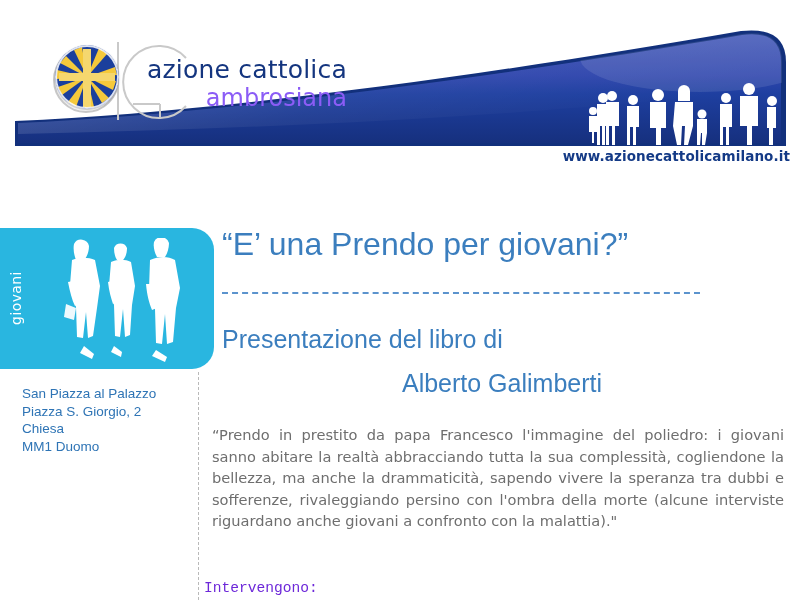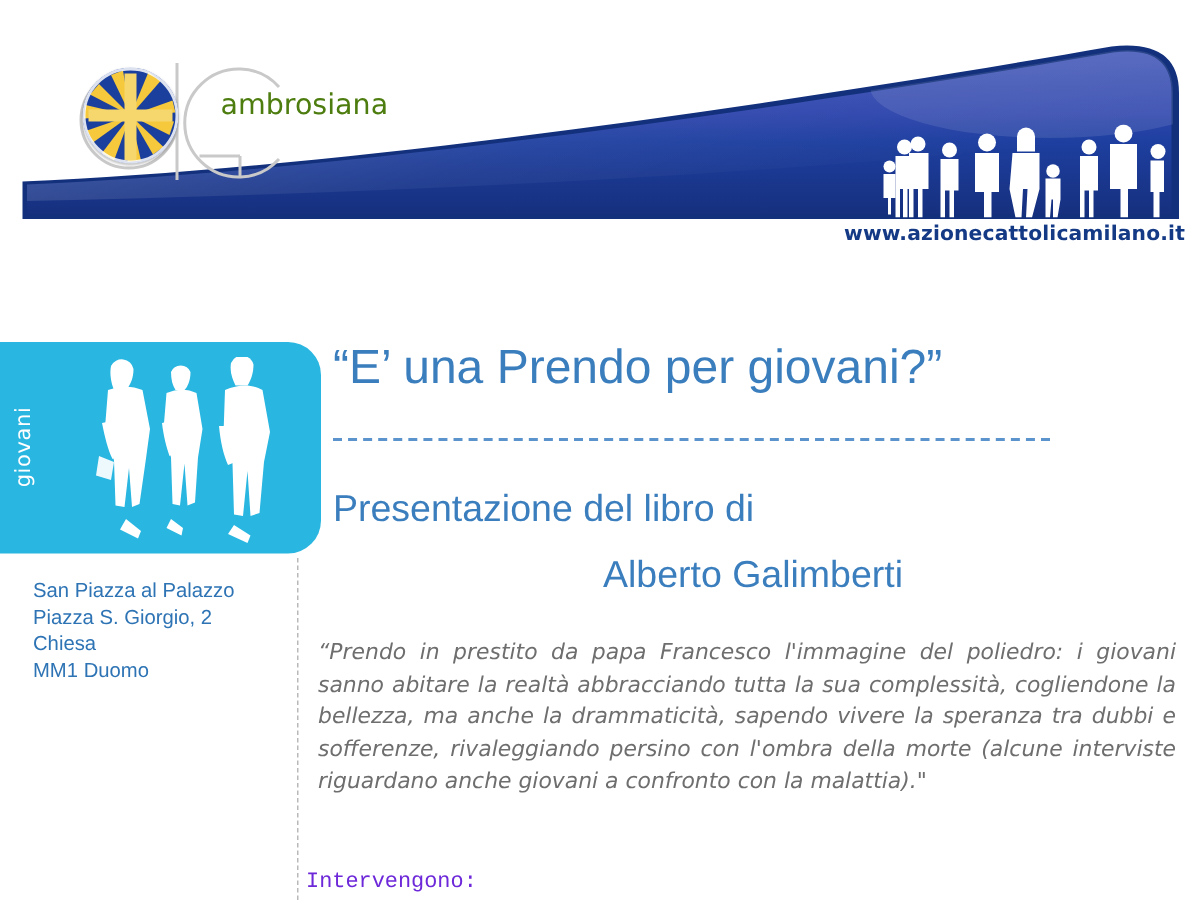--- a/index.html
+++ b/index.html
@@ -17,21 +17,21 @@
   .monogram{position:absolute;left:38px;top:28px;width:160px;height:96px;}
 
   
   .emblem{position:absolute;left:55px;top:45px;width:64px;height:64px;border-radius:50%;
           overflow:hidden;box-shadow:0 1px 2px rgba(0,0,0,.28);}
   .emblem .rays{position:absolute;left:0;top:0;width:64px;height:64px;}
 
   .brand{position:absolute;left:147px;top:57px;}
   .brand .l1{font-size:25px;color:#14357f;letter-spacing:.2px;line-height:1;
              font-family:"DejaVu Sans",sans-serif;}
-  .brand .l2{font-size:19px;color:#4d7c0f;text-align:right;line-height:1;margin-top:4px;
+  .brand .l2{font-size:24px;color:#8b5cf6;text-align:right;line-height:1;margin-top:4px;
              font-family:"DejaVu Sans",sans-serif;}
 
   .people{position:absolute;left:586px;top:83px;width:200px;height:62px;}
 
   .url{position:absolute;left:0;top:148px;width:790px;text-align:right;
        font-size:13.5px;font-weight:bold;color:#143a86;letter-spacing:.1px;
        font-family:"DejaVu Sans",sans-serif;}
 
   
   .giovani-box{position:absolute;left:-12px;top:228px;width:226px;height:141px;
@@ -59,21 +59,21 @@
           border-top:2.5px dashed #5b93cd;}
 
   .sub1{position:absolute;left:222px;top:322px;width:560px;
         color:#3b7ebe;font-size:25px;line-height:34px;}
   .sub2{position:absolute;left:222px;top:366px;width:560px;text-align:center;
         color:#3b7ebe;font-size:25px;line-height:34px;}
 
   
   .quote{position:absolute;left:212px;top:424px;width:572px;
          color:#6e6e6e;font-size:14.6px;line-height:21.5px;
-         font-style:italic;text-align:justify;
+         text-align:justify;
          font-family:"DejaVu Sans",sans-serif;}
   .quote p{margin:0;}
 
   .intervengono{position:absolute;left:204px;top:578px;width:560px;
                 color:#6d28d9;font-size:14.6px;line-height:20px;
                 font-family:Liberation Mono, monospace;}
 </style>
 </head>
 <body>
 
@@ -142,20 +142,21 @@
           <path d="M32,32 L19,5 L27,2 Z" fill="#f5c93b"></path>
           <path d="M32,32 L44,3 L52,9 Z" fill="#f5c93b"></path>
         </g>
 
         <path d="M28,4 L36,4 L36,28 L60,28 L60,36 L36,36 L36,62 L28,62 L28,36 L4,36 L4,28 L28,28 Z" fill="#f5d76e"></path>
         <circle cx="32" cy="32" r="31" fill="none" stroke="#ffffff" stroke-width="2" opacity="0.85"></circle>
       </svg>
     </div>
 
     <div class="brand">
+      <div class="l1">azione cattolica</div>
       <div class="l2">ambrosiana</div>
     </div>
 
     <div class="people">
       <svg width="200" height="62" viewBox="0 0 200 62" xmlns="http://www.w3.org/2000/svg" fill="#ffffff">
 
         <g>
             <circle cx="7" cy="28" r="4"></circle>
             <path d="M3,33 h8 v16 h-3 v11 h-2 v-11 h-3 z"></path>
           </g>

